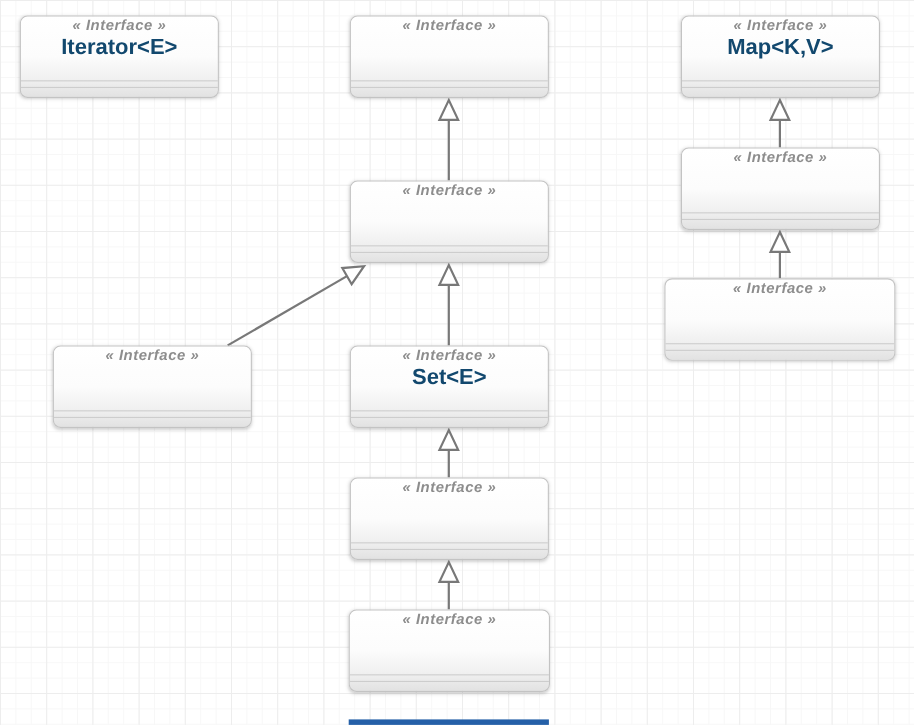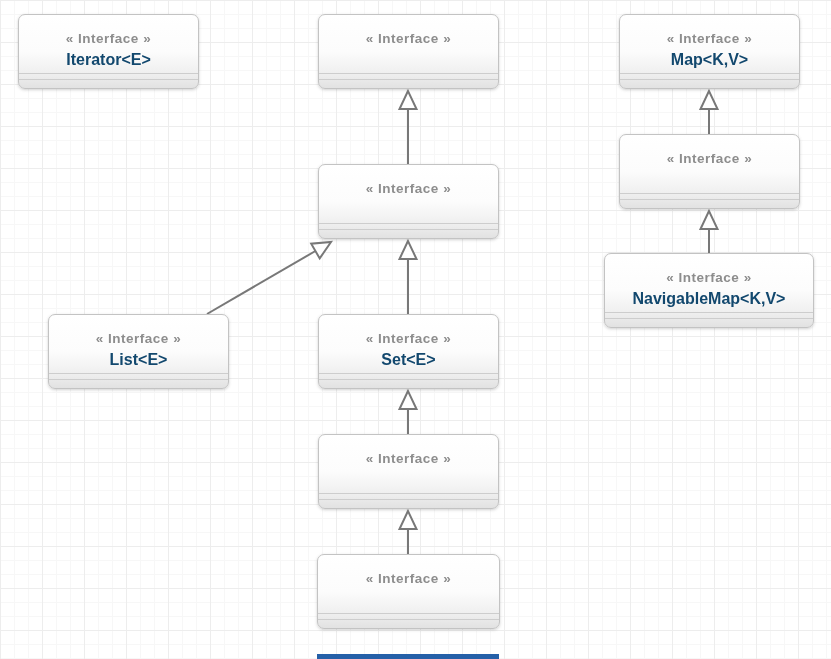--- a/index.html
+++ b/index.html
@@ -19,30 +19,31 @@
   .node{
     position:absolute;
     box-sizing:border-box;
     border:1px solid #c3c3c3;
     border-radius:7px;
     background:linear-gradient(180deg,#ffffff 0%,#fcfcfc 50%,#efefef 80%,#e2e2e2 100%);
     box-shadow:0 1px 3px rgba(100,100,100,0.30);
     text-align:center;
   }
   .stereo{
-    margin-top:16px;
+    margin-top:0;
     font-size:13.5px;
     font-weight:bold;
     color:#8d8d8d;
     letter-spacing:0.5px;
     line-height:16px;
+    font-style:italic;
   }
   .iname{
     margin-top:2px;
-    font-size:16px;
+    font-size:20px;
     font-weight:bold;
     color:#12486e;
     line-height:21px;
     white-space:nowrap;
   }
   .sep{position:absolute;left:0;right:0;height:0;border-top:1px solid #cdcdcd;}
   .sep1{top:58px;}
   .sep2{top:64px;}
   .selbar{position:absolute;left:317px;top:654px;width:182px;height:5px;}
 </style>
@@ -118,28 +119,26 @@
   </div>
 
   <div class="node" style="left:318px;top:164px;width:181px;height:75px;">
     <div class="stereo">« Interface »</div>
     <div class="sep sep1"></div>
     <div class="sep sep2"></div>
   </div>
 
   <div class="node" style="left:604px;top:253px;width:210px;height:75px;">
     <div class="stereo">« Interface »</div>
-    <div class="iname">NavigableMap&lt;K,V&gt;</div>
     <div class="sep sep1"></div>
     <div class="sep sep2"></div>
   </div>
 
   <div class="node" style="left:48px;top:314px;width:181px;height:75px;">
     <div class="stereo">« Interface »</div>
-    <div class="iname">List&lt;E&gt;</div>
     <div class="sep sep1"></div>
     <div class="sep sep2"></div>
   </div>
 
   <div class="node" style="left:318px;top:314px;width:181px;height:75px;">
     <div class="stereo">« Interface »</div>
     <div class="iname">Set&lt;E&gt;</div>
     <div class="sep sep1"></div>
     <div class="sep sep2"></div>
   </div>

